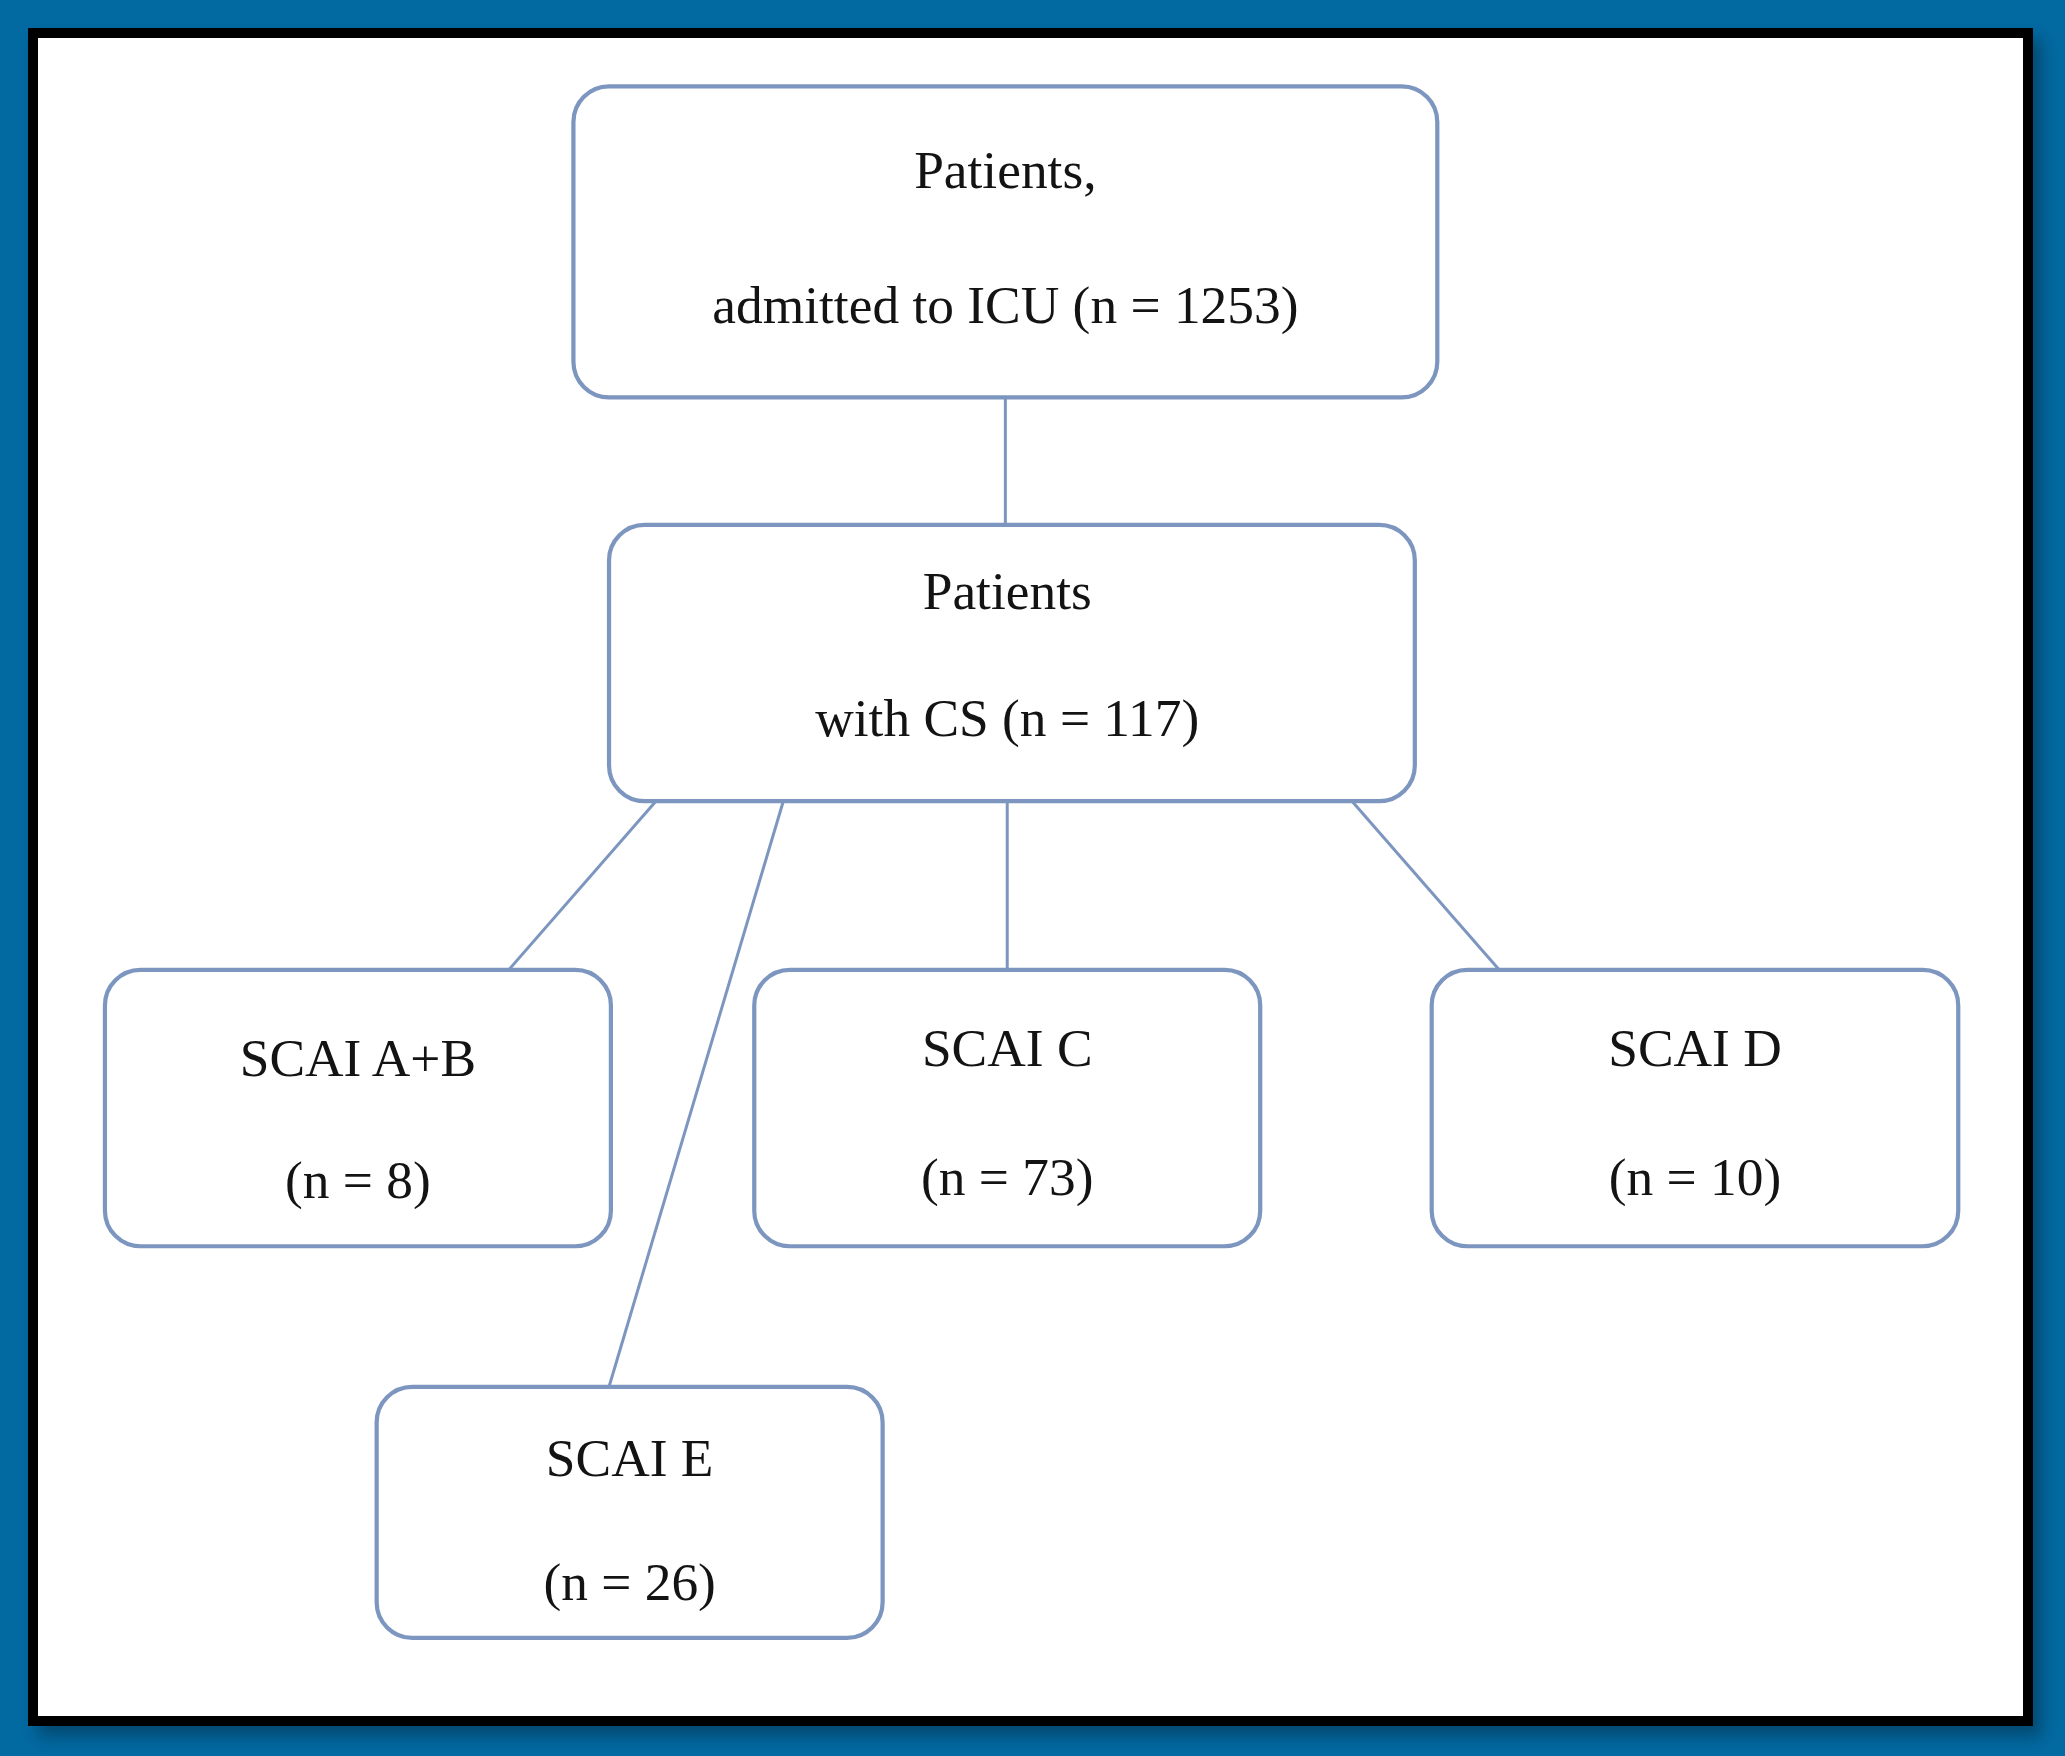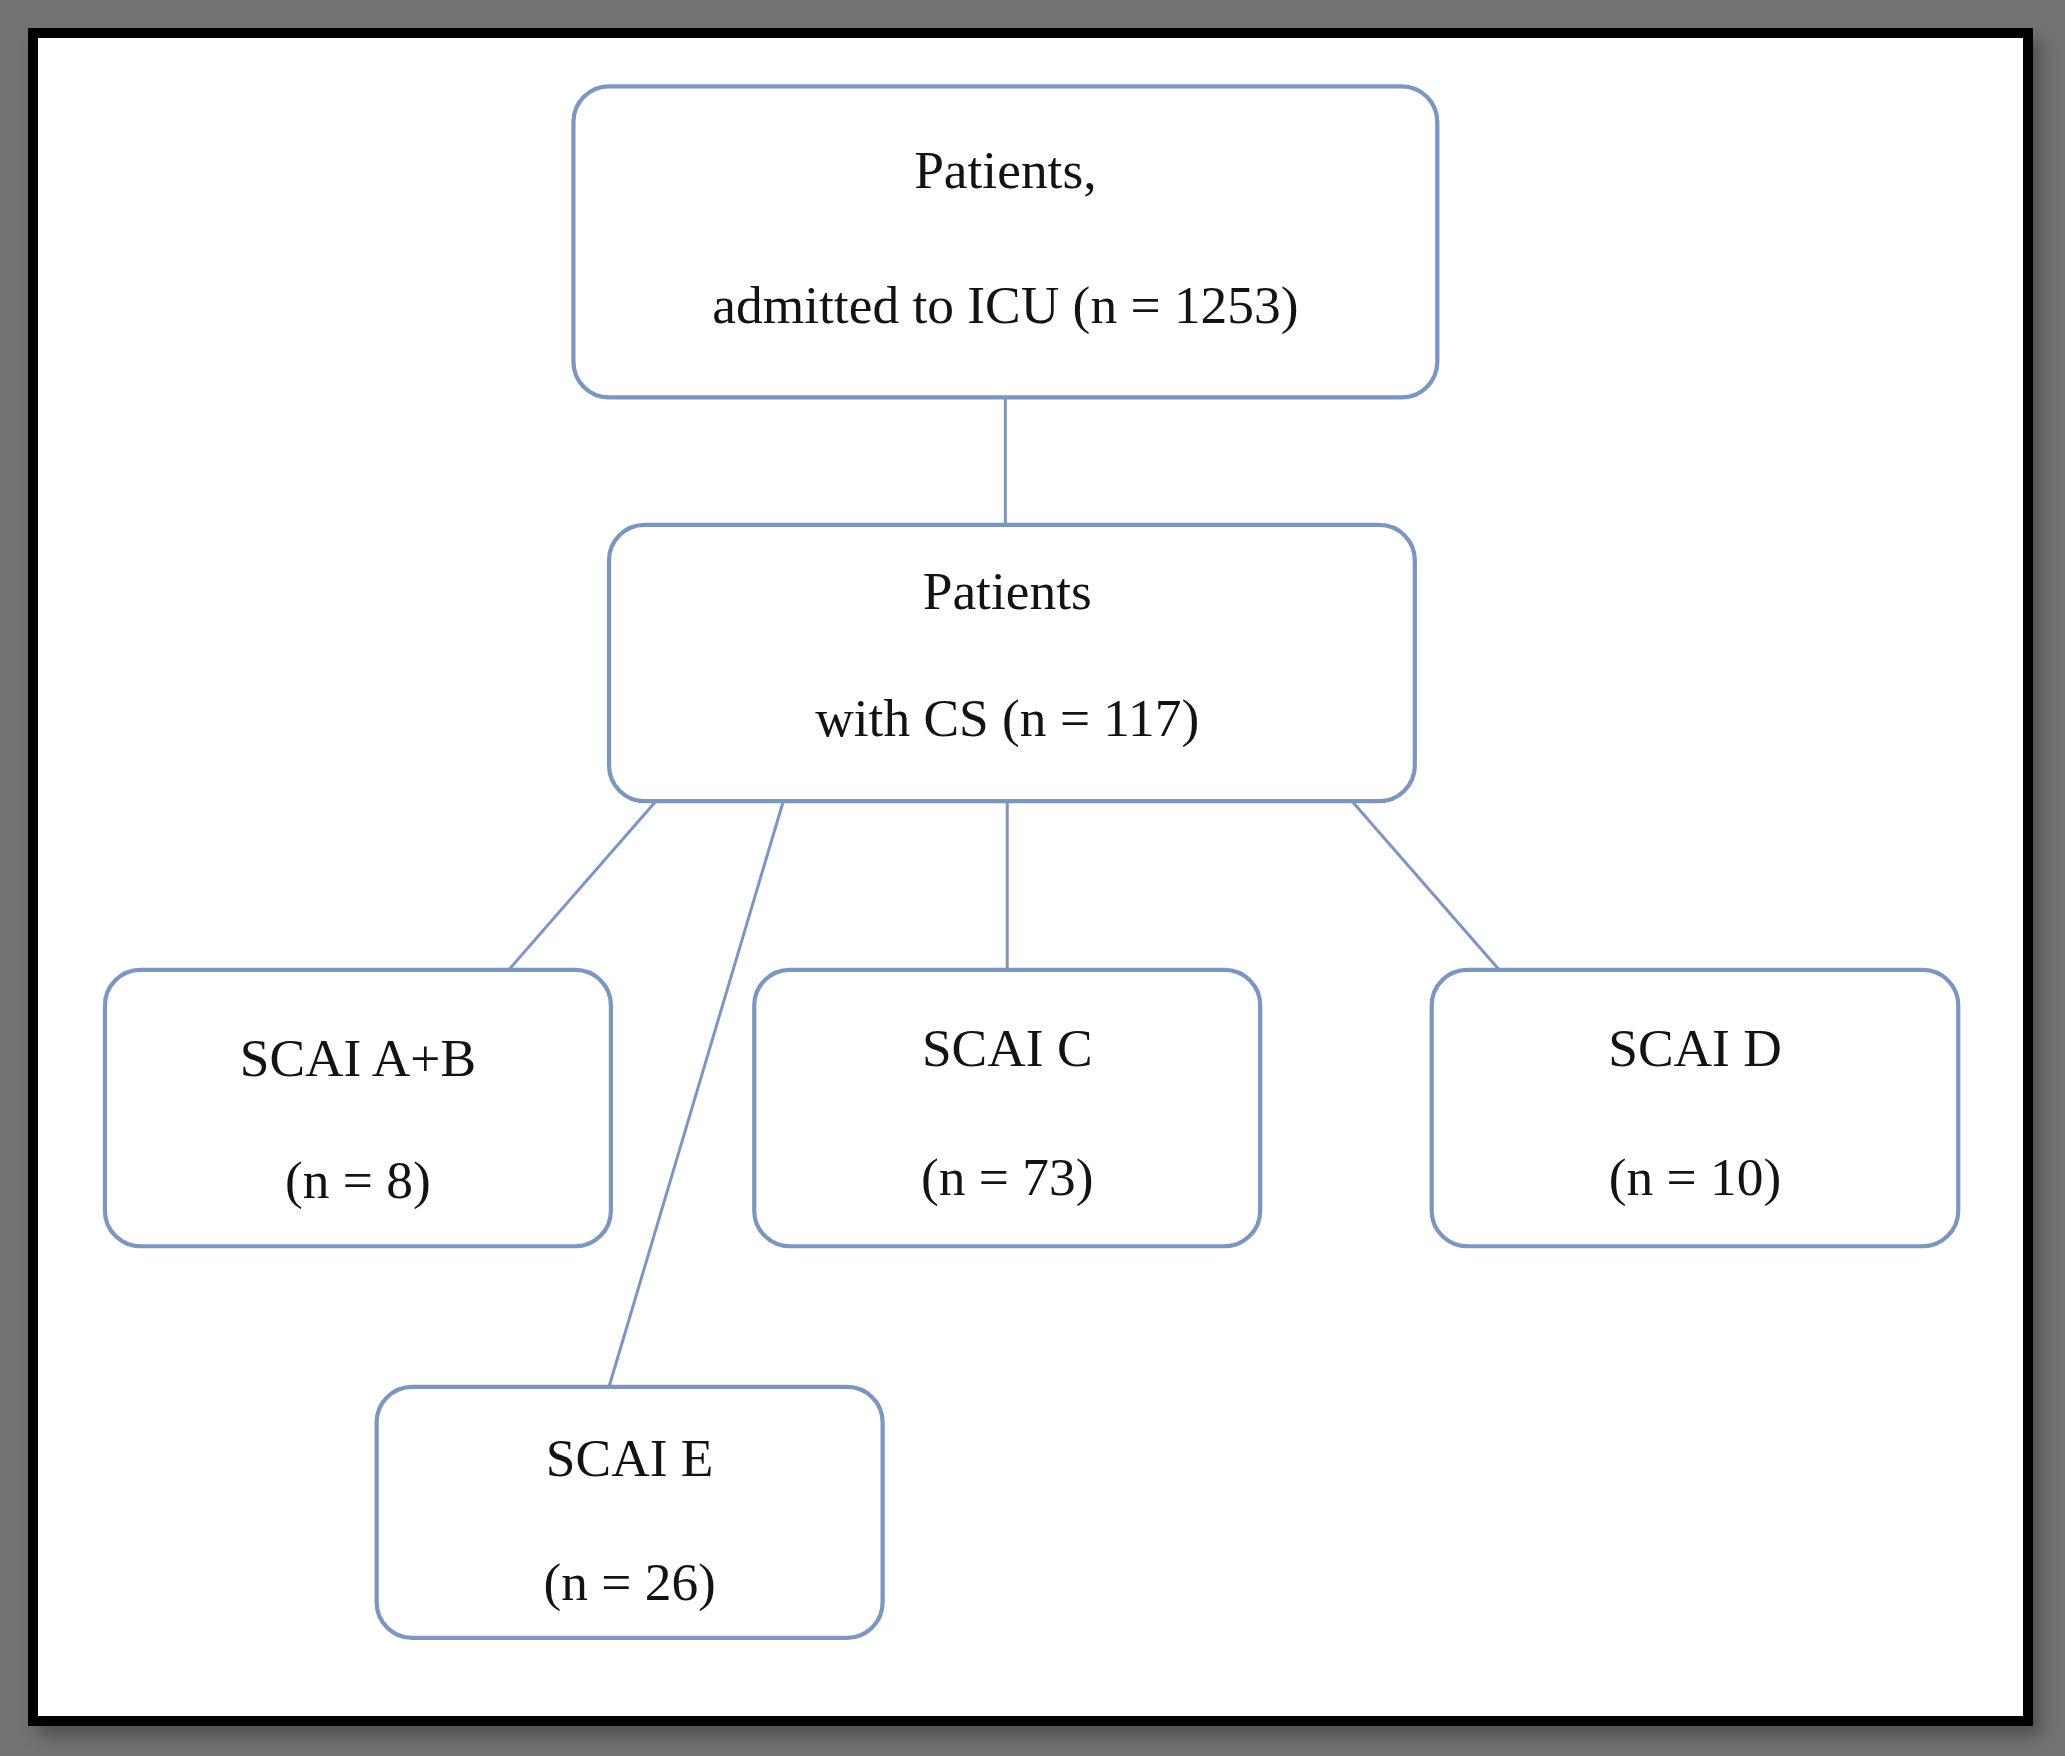--- a/index.html
+++ b/index.html
@@ -11,21 +11,21 @@
   body {
     width: 2066px;
     height: 1757px;
     font-family: "Liberation Serif", "DejaVu Serif", serif;
     overflow: hidden;
   }
   #figure-root {
     position: relative;
     width: 2066px;
     height: 1757px;
-    background: #737373;
+    background: #0369a1;
   }
   
   #figure-frame {
     position: absolute;
     left: 28px;
     top: 28px;
     width: 2005px;
     height: 1698px;
     border: 10.3px solid #000000;
     background: #ffffff;

